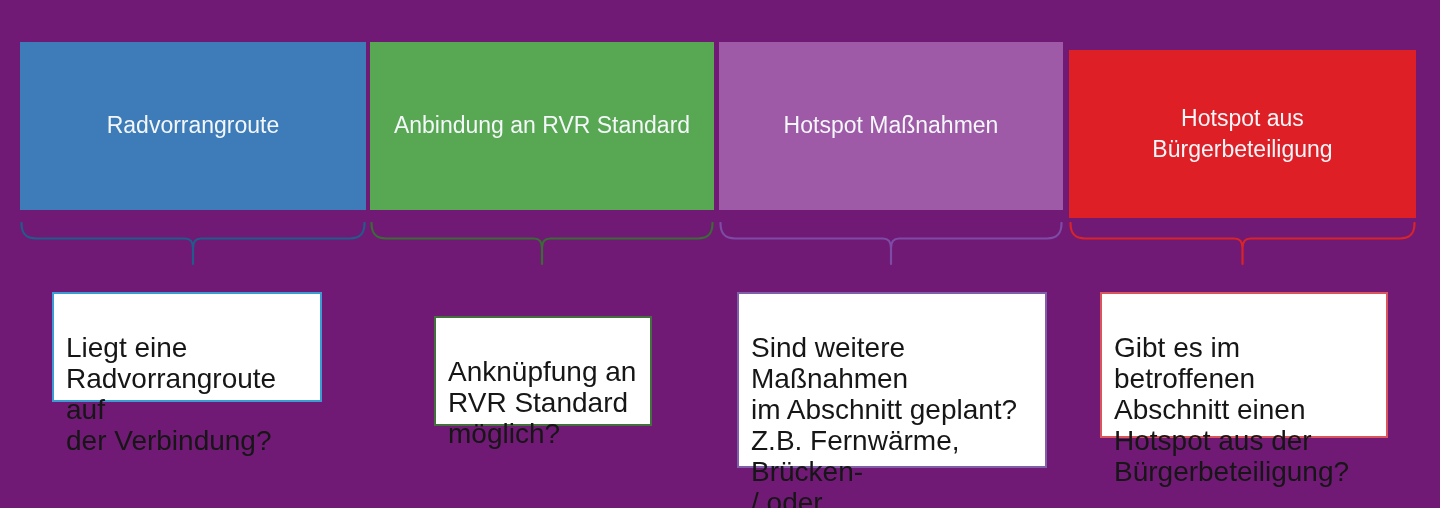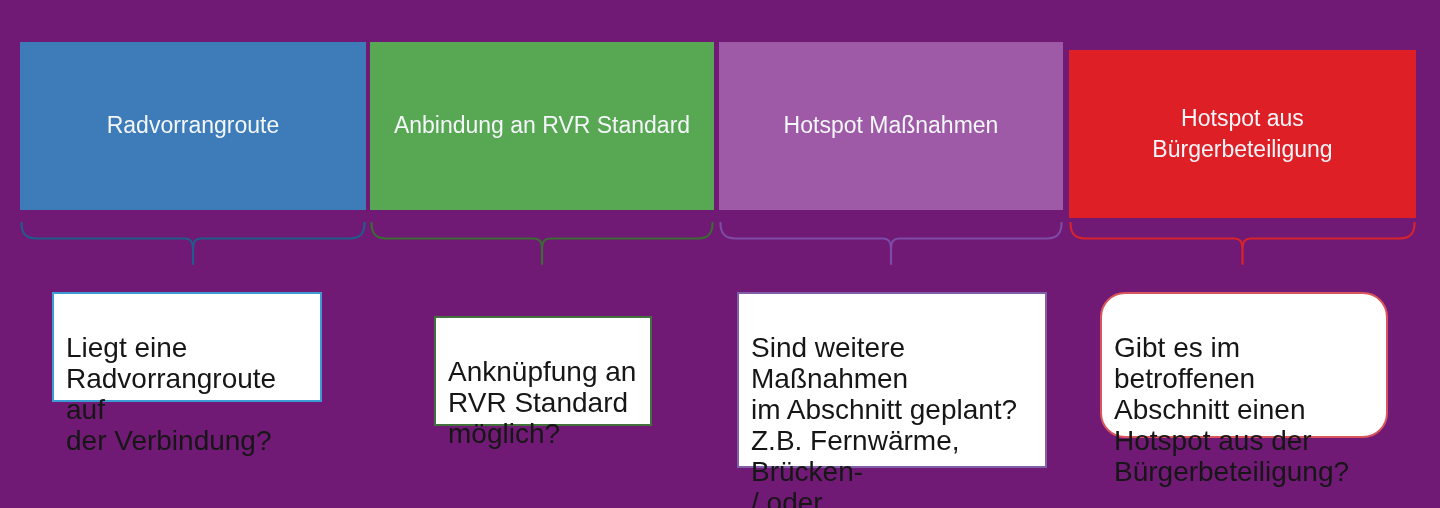--- a/index.html
+++ b/index.html
@@ -103,21 +103,21 @@
   </div>
 
   <div class="column" style="left:1069px;width:347px;">
     <div class="hdr" style="background: rgb(223, 31, 38); margin-top: 8px;">
       <span>Hotspot aus
 Bürgerbeteiligung</span>
     </div>
     <svg class="brace" width="347" height="46" viewBox="0 0 347 46">
       <path fill="none" stroke-width="2.2" stroke-linecap="round" stroke-linejoin="round" stroke="#d82329" d="M 1.5 1 C 1.5 12 6 16.5 16 16.5 L 165.5 16.5 C 170.5 16.5 173.5 19 173.5 26 L 173.5 42 L 173.5 26 C 173.5 19 176.5 16.5 181.5 16.5 L 331 16.5 C 341 16.5 345.5 12 345.5 1"></path>
     </svg>
-    <div class="qbox" style="left: 31px; width: 288px; height: 146px; border-color: rgb(217, 85, 91); border-radius: 25px;">
+    <div class="qbox" style="left: 31px; width: 288px; height: 146px; border-color: rgb(217, 85, 91);">
       <span>Gibt es im betroffenen
 Abschnitt einen
 Hotspot aus der
 Bürgerbeteiligung?</span>
     </div>
   </div>
 
 </div>
 
 </body></html>

